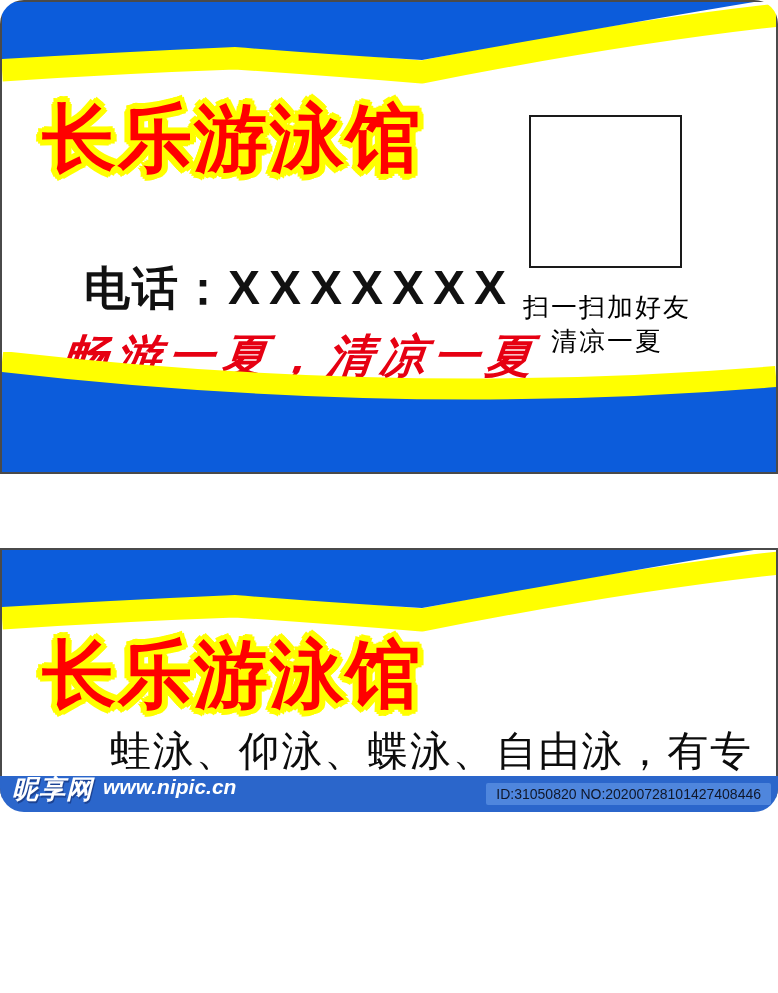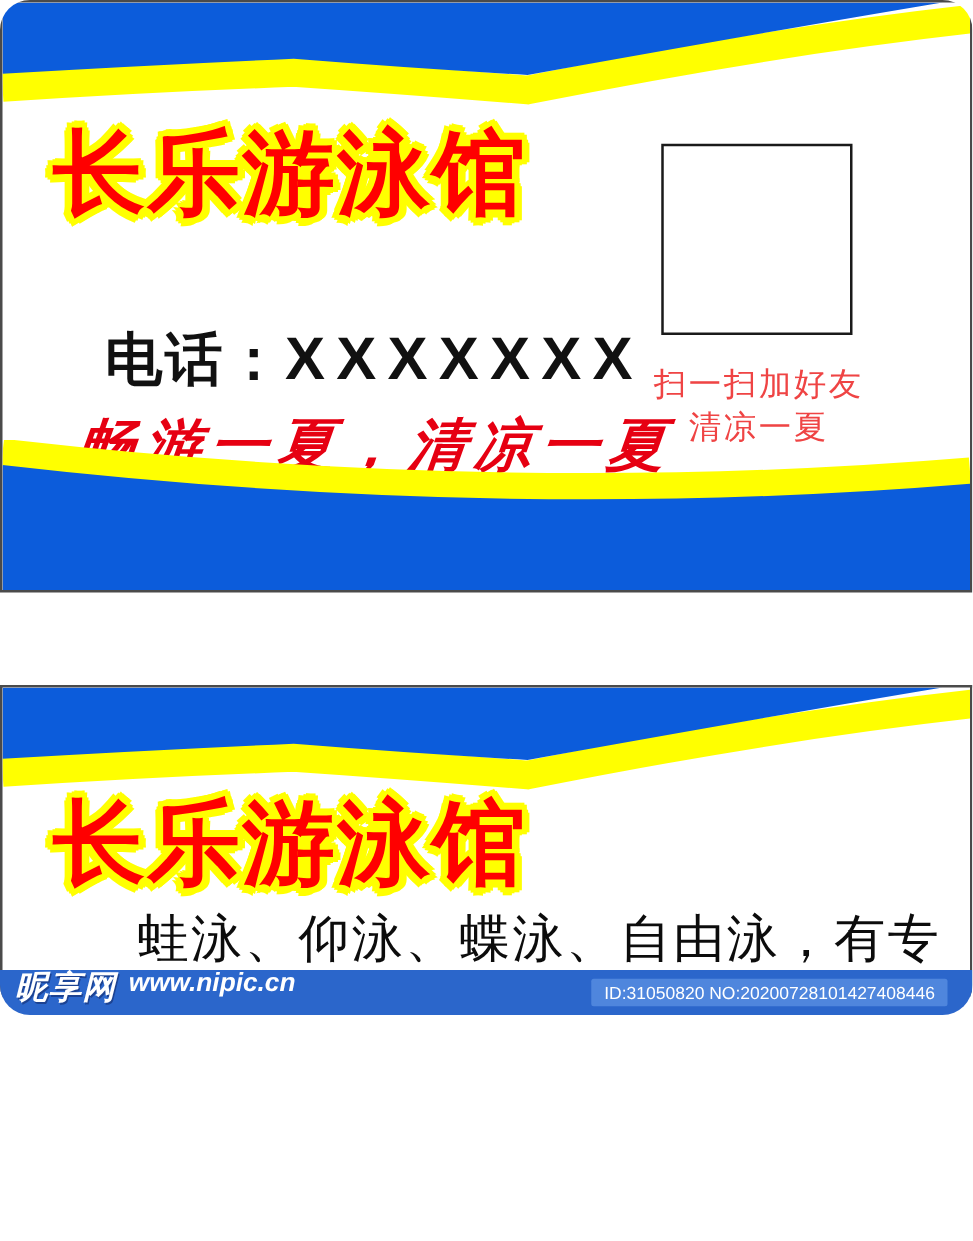--- a/index.html
+++ b/index.html
@@ -44,21 +44,21 @@
     font-size:46px;font-weight:bold;font-style:italic;letter-spacing:7px;
     color:var(--script-red,#e60012);transform:skewX(-6deg);
   }
 
   .qr-box{
     position:absolute;left:527px;top:113px;width:153px;height:153px;
     background:#ffffff;border:2px solid #1a1a1a;box-sizing:border-box;
   }
   .qr-caption{
     position:absolute;left:500px;top:288px;width:210px;text-align:center;
-    font-size:26px;line-height:34px;letter-spacing:2px;color:#ef4444;font-weight:500;
+    font-size:26px;line-height:34px;letter-spacing:2px;color:#000000;font-weight:500;
   }
 
   .body-paragraph{
     position:absolute;left:26px;top:176px;width:724px;
     font-size:41px;line-height:51px;letter-spacing:1px;color:#0c0c0c;
     text-indent:2em;text-align:justify;
   }
 
   .slogan-back{
     position:absolute;left:288px;top:312px;white-space:nowrap;
@@ -83,22 +83,22 @@
   .site-logo{
     margin-left:12px;color:#ffffff;font-weight:bold;font-style:italic;
     font-size:26px;letter-spacing:1px;line-height:1;
     text-shadow:1px 2px 0 rgba(0,0,40,0.35);
   }
   .site-url{
     margin-left:10px;color:#ffffff;font-weight:bold;font-style:italic;
     font-size:21px;line-height:1;
   }
   .id-chip{
-    position:absolute;right:20px;top:7px;height:22px;
-    background:var(--watermark-chip-blue,#4f86dd);color:#ffffff;
+    position:absolute;right:7px;top:7px;height:22px;
+    background:var(--watermark-chip-blue,#4f86dd);color:#0f172a;
     font-size:14px;line-height:22px;padding:0 10px;border-radius:2px;white-space:nowrap;
   }
 </style>
 </head>
 <body>
 
 <div class="canvas">
 
   <div class="card card-front">
 

